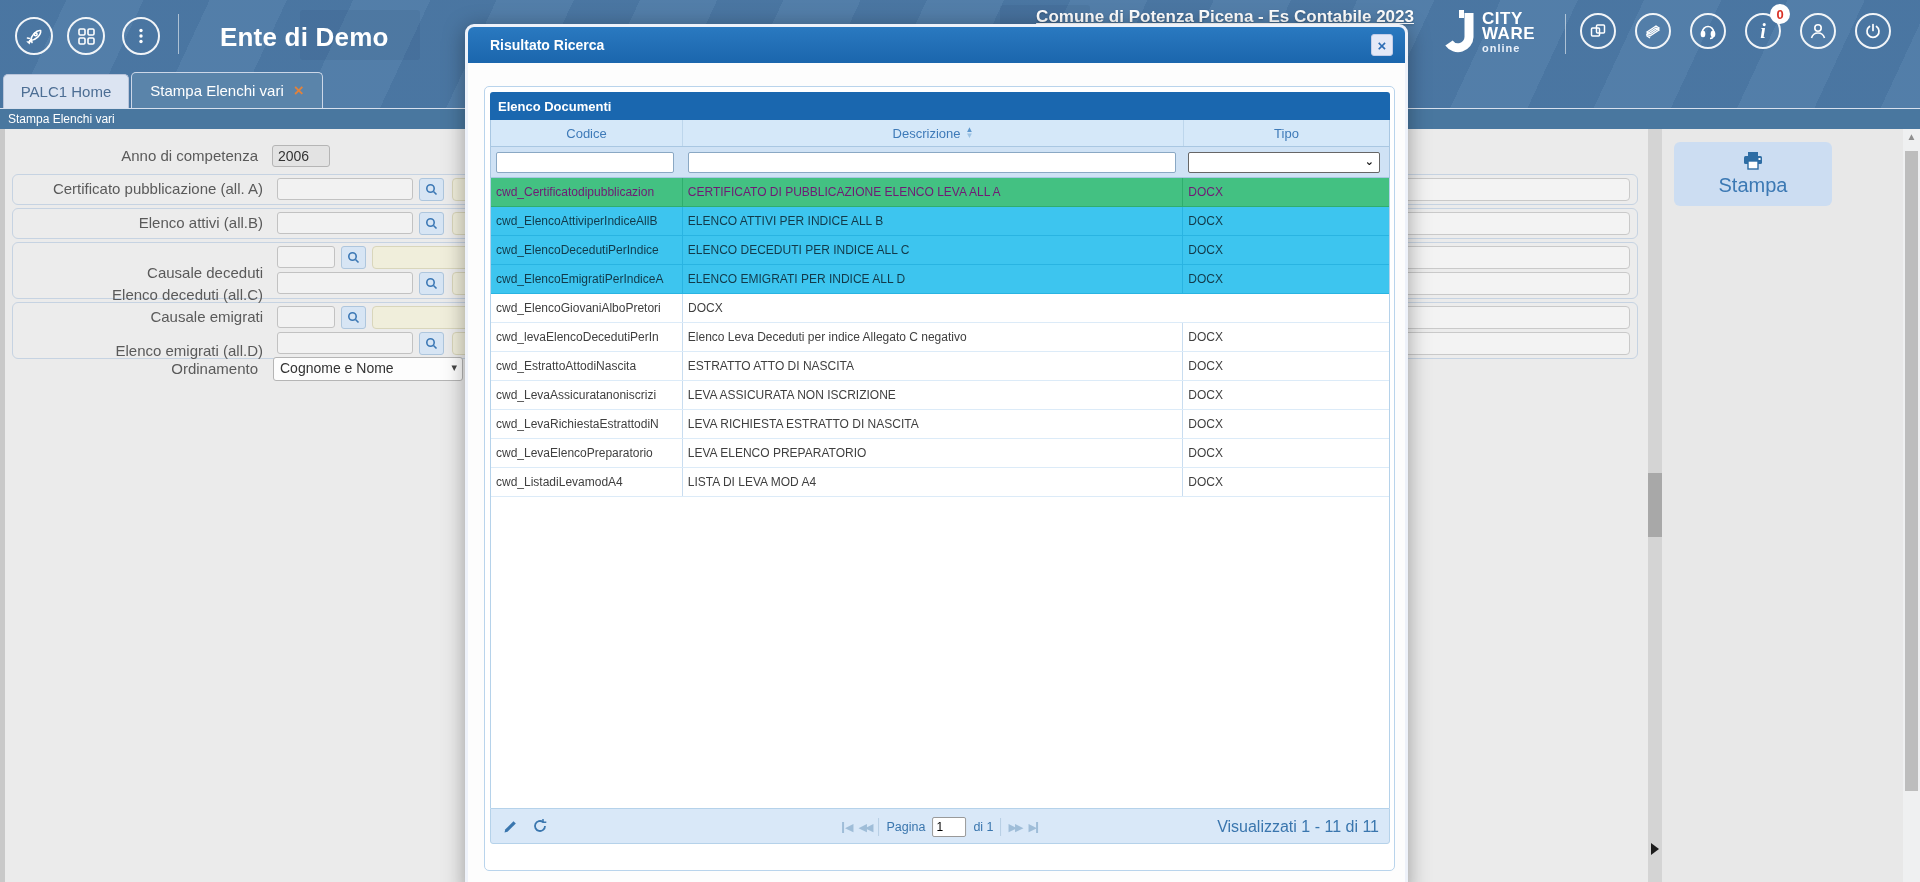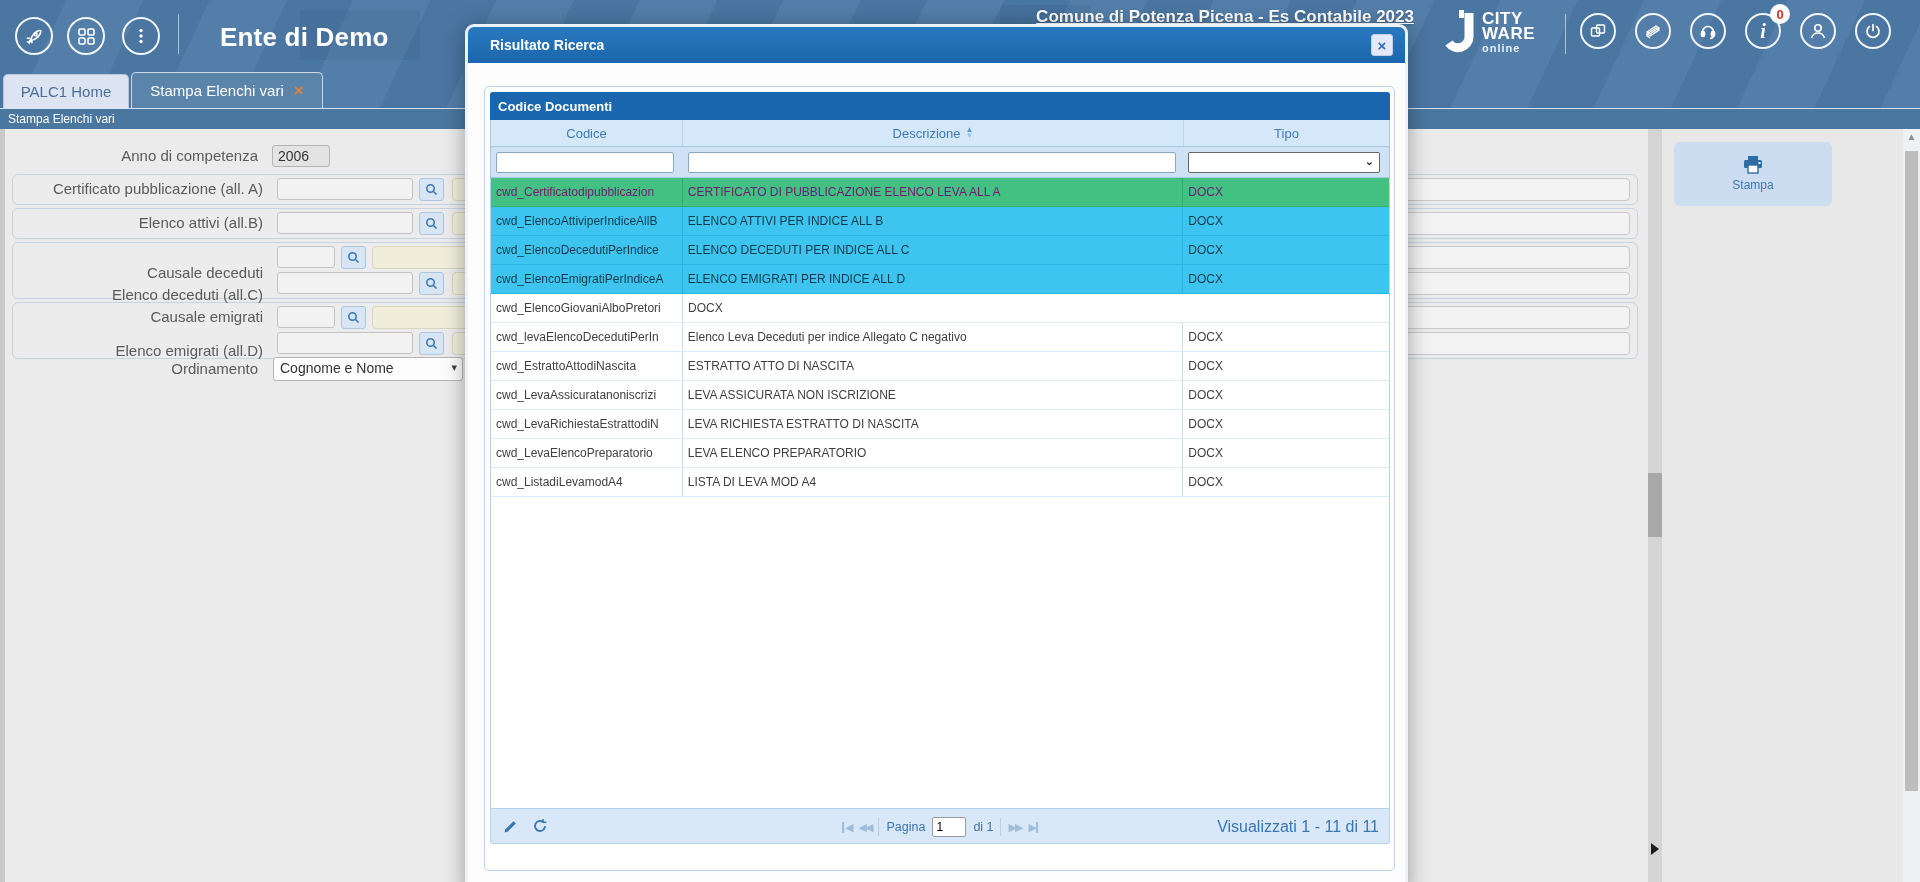--- a/index.html
+++ b/index.html
@@ -52,21 +52,21 @@
   .fakesel .chev { position:absolute; right:5px; top:3px; font-size:11px; color:#444; }
 
   
   #divider { position:absolute; left:1648px; top:129px; width:14px; height:753px; background:#d4d4d4; z-index:2; }
   #divider .handle { position:absolute; left:0; top:344px; width:14px; height:64px; background:#a8a8a8; }
   #divider .tri { position:absolute; left:3px; top:370px; width:0; height:0;
     border-left:8px solid #1c1c1c; border-top:6px solid transparent; border-bottom:6px solid transparent; }
   #right-panel { position:absolute; left:1662px; top:129px; width:241px; height:753px; background:#e8e8e8; z-index:1; }
   #stampa-btn { position:absolute; left:12px; top:13px; width:158px; height:64px; background:#ccddf2; border-radius:6px;
     display:flex; flex-direction:column; align-items:center; justify-content:center; gap:4px; cursor:pointer; }
-  #stampa-btn .lbl { color:#3c79b4; font-size:12px; }
+  #stampa-btn .lbl { color:#3c79b4; font-size:20px; }
   #vscroll { position:absolute; left:1903px; top:129px; width:17px; height:753px; background:#eff0f1; z-index:3; }
   #vscroll .up { position:absolute; left:0; top:2px; width:17px; text-align:center; color:#8f8f8f; font-size:10px; cursor:pointer; }
   #vscroll .thumb { position:absolute; left:2px; top:22px; width:13px; height:640px; background:#bdbdbd; cursor:pointer; }
 
   
   #modal { position:absolute; left:465px; top:24px; width:943px; height:870px; background:#fdfdfd;
     border:3px solid #eef2fa; border-radius:9px 9px 0 0; box-shadow:0 4px 22px rgba(0,0,0,.35); z-index:100; }
   #modal-titlebar { position:absolute; left:0; top:0; width:100%; height:36px;
     background:linear-gradient(#2a79c0,#1b66ad); border-radius:6px 6px 0 0;
     display:flex; align-items:center; padding-left:22px; }
@@ -322,21 +322,21 @@
 </div>
 
 <div id="modal">
   <div id="modal-titlebar">
     <span id="modal-title">Risultato Ricerca</span>
     <div id="modal-close">×</div>
   </div>
 
   <div id="grid-wrap">
     <div id="grid">
-      <div id="grid-caption">Codice Documenti</div>
+      <div id="grid-caption">Elenco Documenti</div>
 
       <div id="grid-colhdr">
         <div class="hcell c1">
           <span>Codice</span>
         </div>
         <div class="hcell c2">
           <span>Descrizione</span>
           <span class="sortbox">
               <span class="up">▲</span>
               <span class="dn">▼</span>

